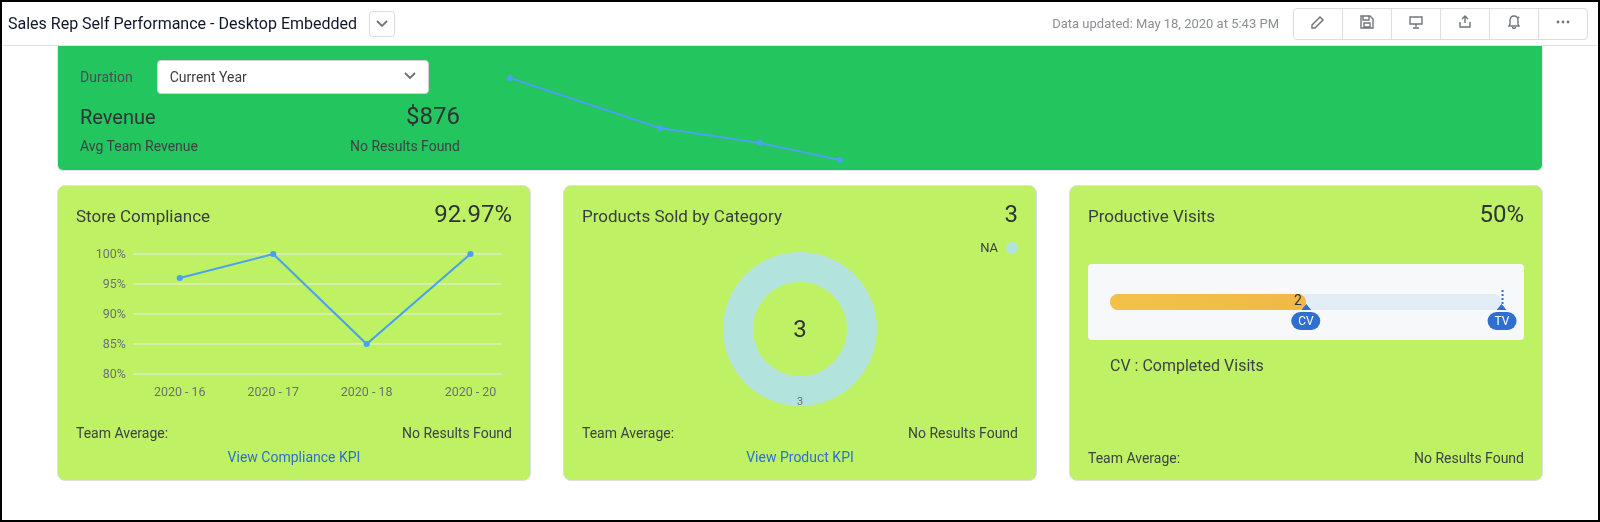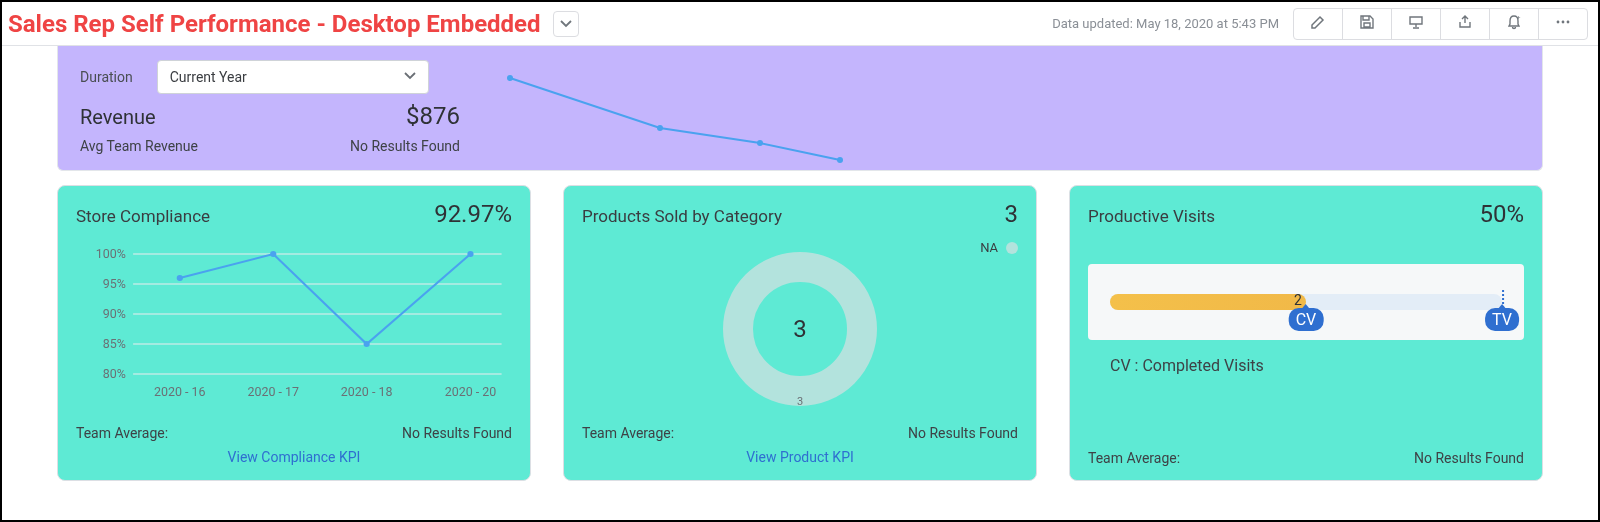--- a/index.html
+++ b/index.html
@@ -22,23 +22,23 @@
     padding: 6px 10px 6px 6px;
     border-bottom: 1px solid #e0e2e6;
     height: 44px;
   }
   .topbar-left {
     display: flex;
     align-items: center;
     gap: 12px;
   }
   .page-title {
-    font-size: 24px;
-    color: #ef4444;
-    font-weight: 700;
+    font-size: 16px;
+    color: #0f172a;
+    font-weight: 400;
   }
   .caret-down-icon {
     border: 1px solid #dcdde1;
     border-radius: 4px;
     width: 26px;
     height: 26px;
     display: flex; align-items: center; justify-content: center;
     color: #70767c;
   }
   .caret-down-icon svg { width: 12px; height: 12px; }
@@ -71,21 +71,21 @@
   .toolbar button:last-child { border-right: none; }
   .toolbar svg { width: 16px; height: 16px; }
 
   
   .canvas {
     padding: 0 55px 8px 55px;
   }
 
   
   .summary-card {
-    background: #c4b5fd;
+    background: #22c55e;
     border: 1px solid #e3e6ea;
     border-top: none;
     border-radius: 0 0 6px 6px;
     padding: 14px 22px 16px 22px;
     display: flex;
     gap: 40px;
   }
   .summary-left {
     display: flex;
     flex-direction: column;
@@ -131,21 +131,21 @@
   
   .cards {
     display: flex;
     gap: 32px;
     margin-top: 14px;
   }
   .card {
     flex: 1;
     border: 1px solid #dcdfe4;
     border-radius: 8px;
-    background: #5eead4;
+    background: #bef264;
     padding: 14px 18px 14px 18px;
     display: flex;
     flex-direction: column;
     min-height: 296px;
   }
   .card-header {
     display: flex;
     justify-content: space-between;
     align-items: baseline;
     margin-bottom: 6px;
@@ -231,21 +231,21 @@
     color: #2f3236;
   }
   .pv-marker {
     position: absolute;
     top: 16px;
     transform: translateX(-50%);
   }
   .pv-marker .pill {
     background: #2f6fd0;
     color: #fff;
-    font-size: 16px;
+    font-size: 12px;
     padding: 2px 7px;
     border-radius: 10px;
   }
   .pv-marker::before {
     content: "";
     position: absolute;
     top: -6px; left: 50%;
     transform: translateX(-50%);
     border-left: 5px solid transparent;
     border-right: 5px solid transparent;

